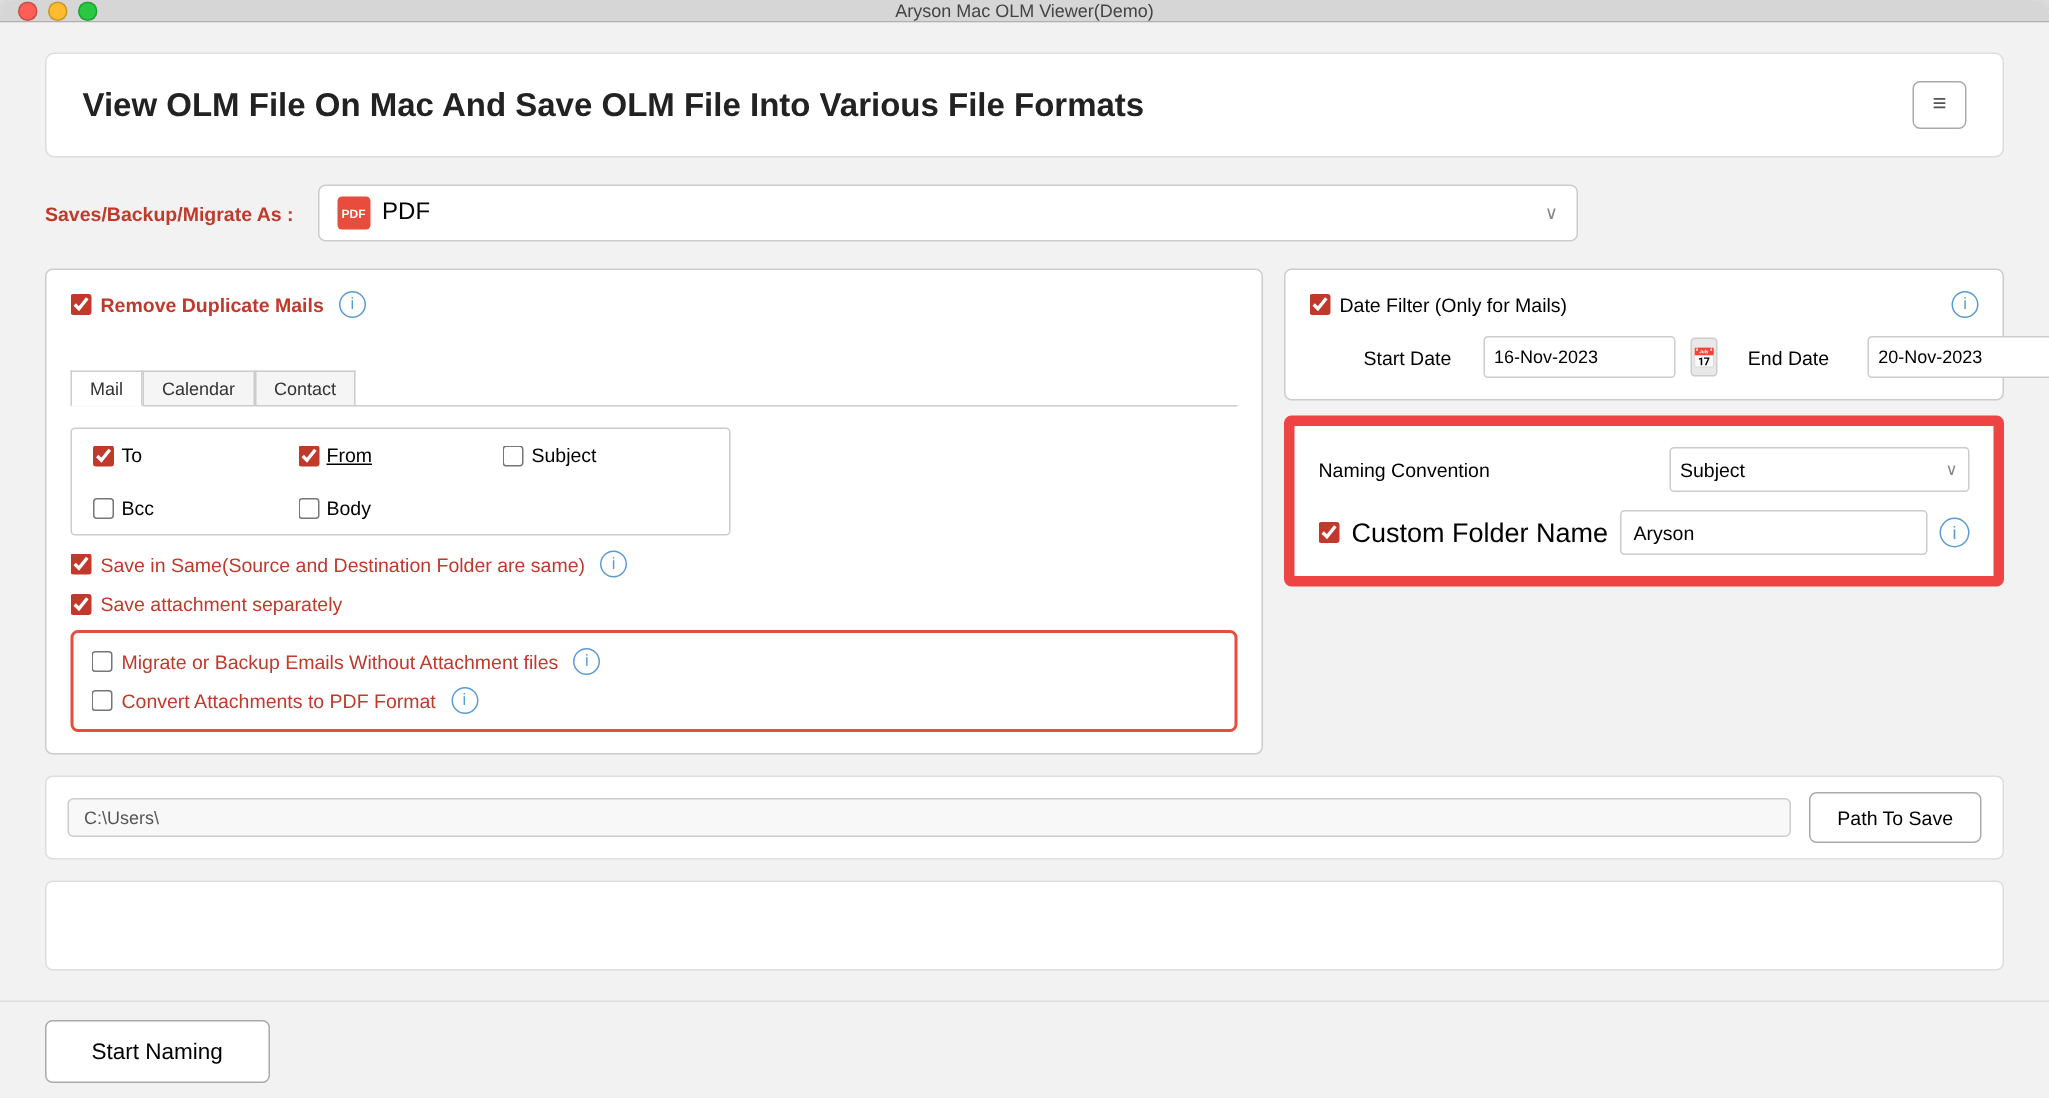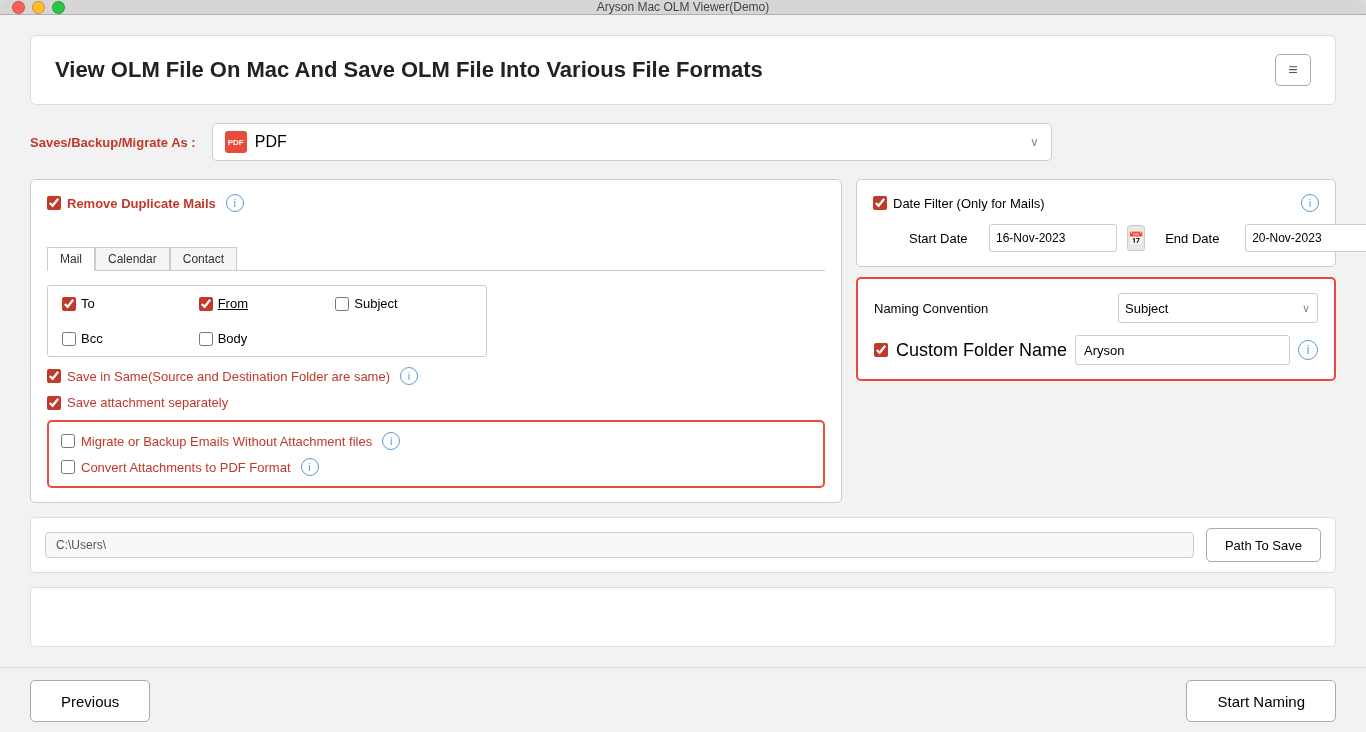--- a/index.html
+++ b/index.html
@@ -281,21 +281,21 @@
       display: flex;
       align-items: center;
       justify-content: center;
       cursor: pointer;
       font-size: 13px;
     }
 
     
     .naming-section {
       background: #fff;
-      border: 2px solid #ef4444;
+      border: 7px solid #ef4444;
       border-radius: 5px;
       padding: 14px 16px;
       display: flex;
       flex-direction: column;
       gap: 12px;
     }
     .naming-row {
       display: flex;
       align-items: center;
       justify-content: space-between;
@@ -589,16 +589,15 @@
     <div class="path-section">
       <input type="text" class="path-input" value="C:\Users\" style="">
       <button class="path-btn">Path To Save</button>
     </div>
 
     <div class="progress-section"></div>
 
   </div>
 
   <div class="bottom-bar">
-    <button class="nav-btn">Previous</button>
     <button class="start-btn">Start Naming</button>
   </div>
 </div>
 
 </body></html>

